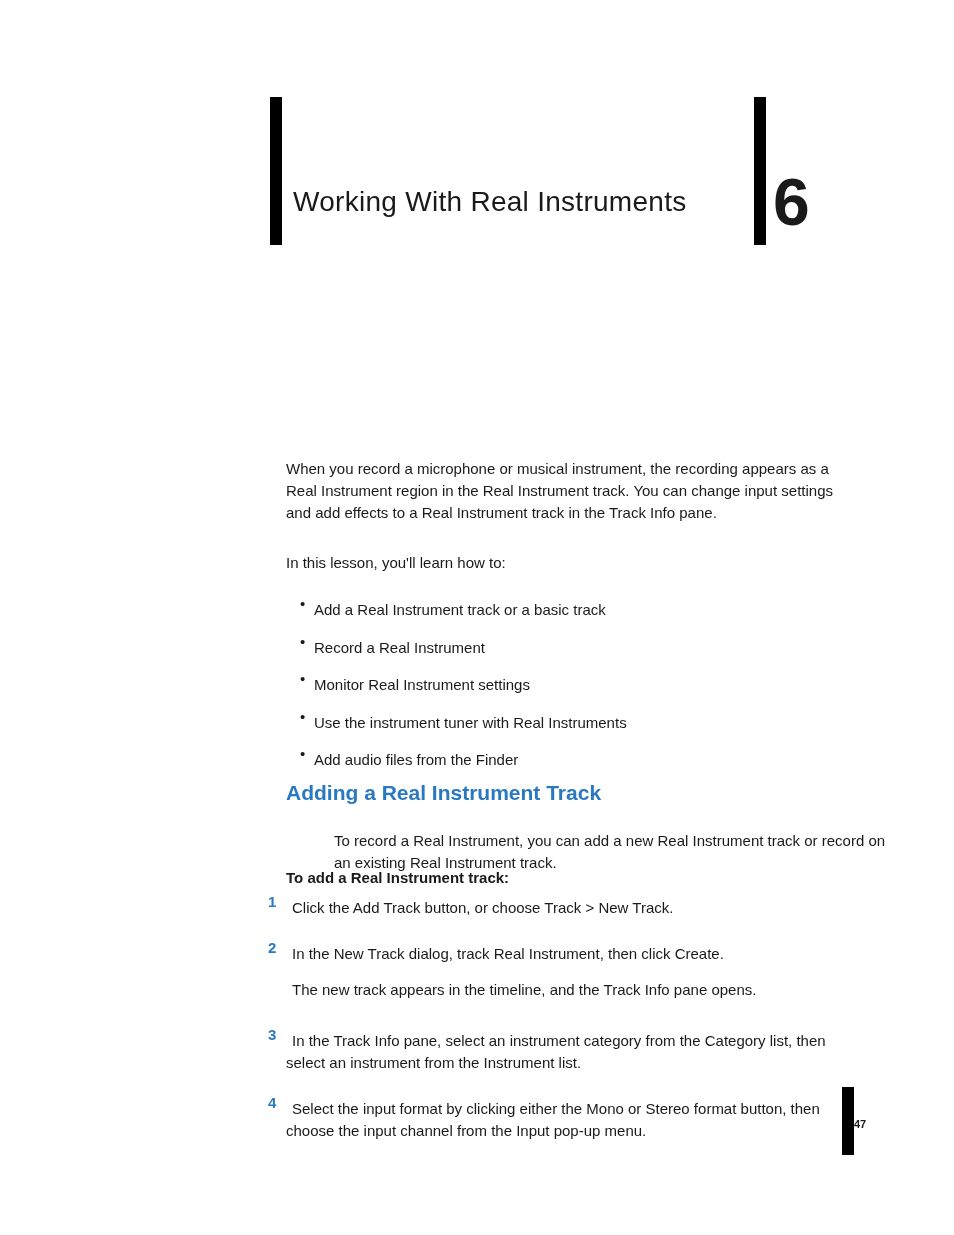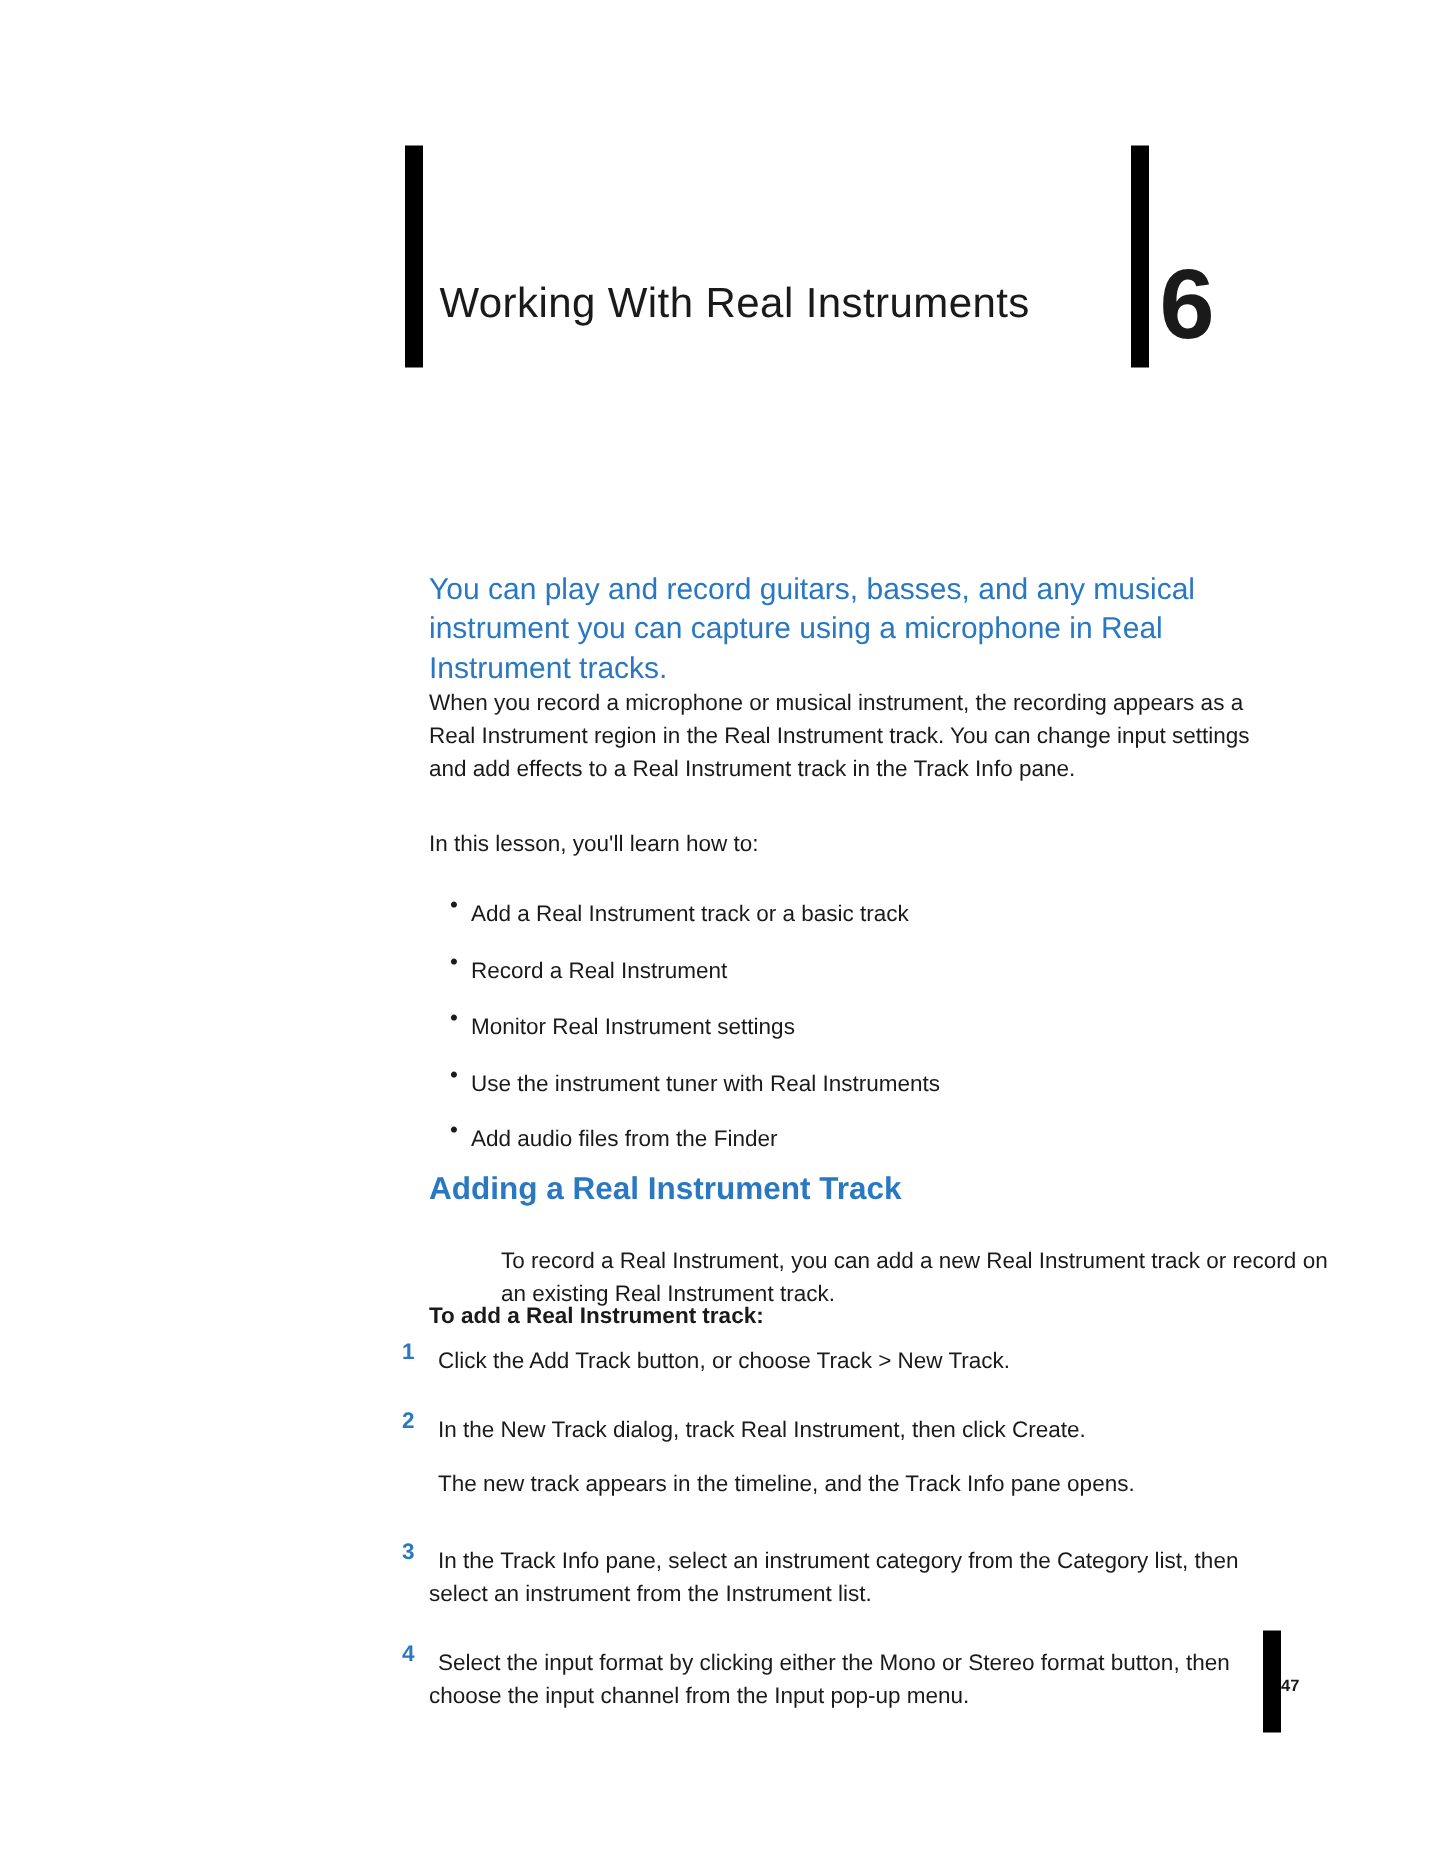--- a/index.html
+++ b/index.html
@@ -153,21 +153,20 @@
 
 <div class="page">
 
   <div class="rule-left-short"></div>
   <div class="rule-right-short"></div>
   <div class="rule-right-footer"></div>
 
   <h1 class="chapter-title">Working With Real Instruments</h1>
   <div class="chapter-number">6</div>
 
-  <p class="intro-summary">You can play and record guitars, basses, and any musical instrument you can capture using a microphone in Real Instrument tracks.</p>
 
   <p class="body-block p-intro">When you record a microphone or musical instrument, the recording appears as a Real Instrument region in the Real Instrument track. You can change input settings and add effects to a Real Instrument track in the Track Info pane.</p>
 
   <p class="body-block p-lesson-lead">In this lesson, you'll learn how to:</p>
 
   <ul class="bullets">
     <li>Add a Real Instrument track or a basic track</li>
     <li>Record a Real Instrument</li>
     <li>Monitor Real Instrument settings</li>
     <li>Use the instrument tuner with Real Instruments</li>

